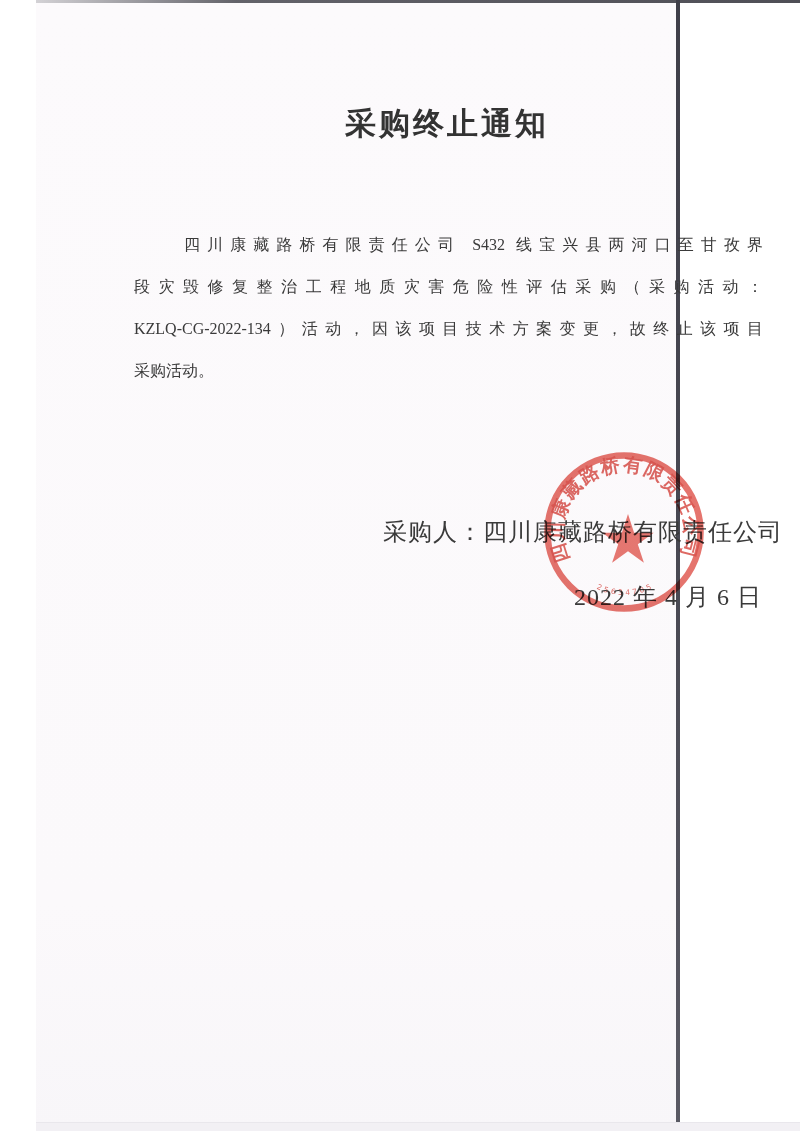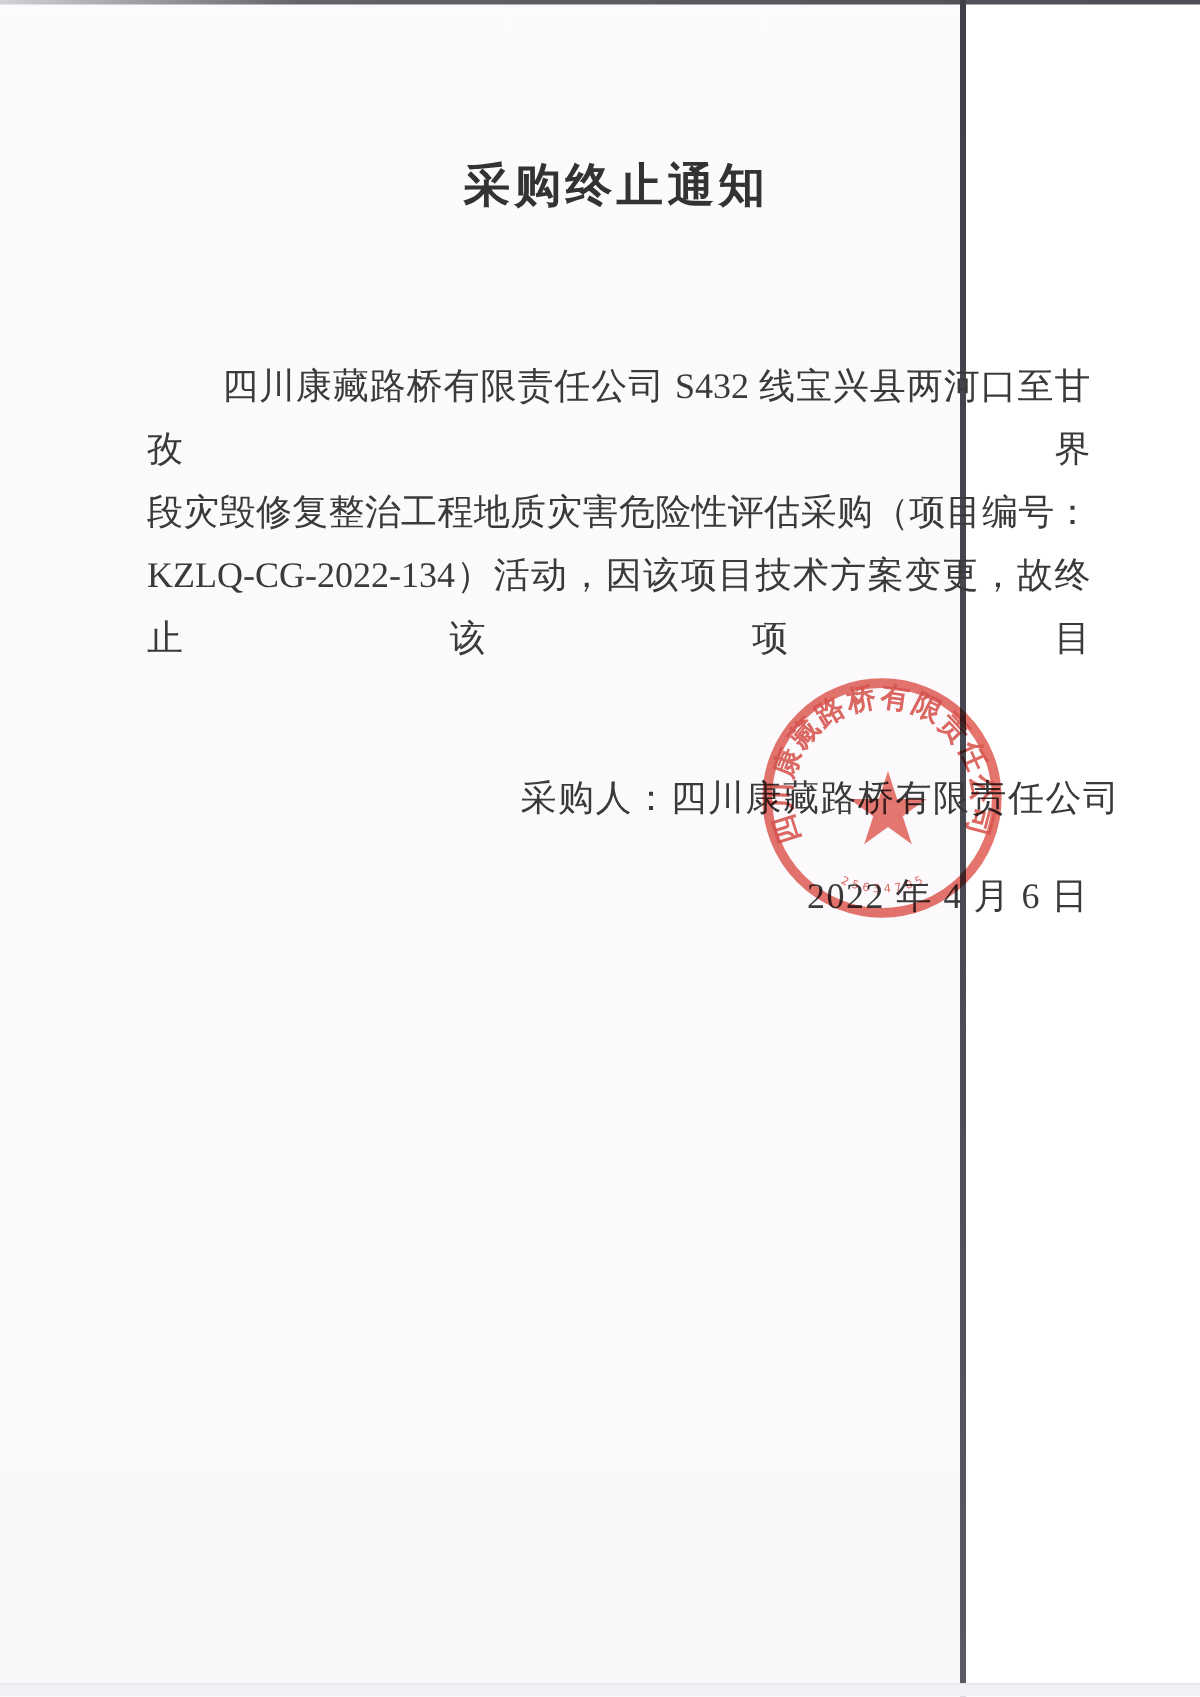--- a/index.html
+++ b/index.html
@@ -7,20 +7,21 @@
     width: 800px; height: 1131px;
     background: #ffffff;
     font-family: "Liberation Serif", "DejaVu Serif", serif;
     overflow: hidden;
   }
   .page {
     position: relative;
     width: 644px; height: 1131px;
     background: linear-gradient(180deg, #fcfafc 0%, #fbf9fb 80%, #f8f6f9 100%);
     color: #3b3b3b;
+    margin-left: 36px;
   }
   
   .scan-edge-top {
     position: absolute; left: 0; top: 0; width: 800px; height: 3px;
     background: linear-gradient(to right, rgba(90,90,98,.25), rgba(72,72,80,.85) 25%, rgba(58,58,66,.9));
   }
   .scan-edge-right {
     position: absolute; right: 0; top: 0; width: 4px; height: 1131px;
     background: linear-gradient(to bottom, #3f3f49, #4a4a54 55%, #5a5a64);
   }
@@ -33,22 +34,22 @@
     position: absolute; left: 98px; top: 103px; width: 626px;
     text-align: center;
     font-size: 31px; font-weight: bold; letter-spacing: 3px;
     color: #333333;
   }
   .salutation {
     position: absolute; left: 98px; top: 199px;
     font-size: 24px; letter-spacing: 1px; color: #3a3a3a;
   }
   .body-block {
-    position: absolute; left: 98px; top: 237px; width: 629px;
-    font-size: 24px; line-height: 42px; color: #3a3a3a;
+    position: absolute; left: 98px; top: 224px; width: 629px;
+    font-size: 16px; line-height: 42px; color: #3a3a3a;
   }
   .body-line { white-space: nowrap; }
   .body-line.justified {
     white-space: normal;
     text-align: justify;
     text-align-last: justify;
   }
   .body-line.indent { text-indent: 50px; }
   .signer-line {
     position: absolute; left: 347px; top: 516px;
@@ -87,22 +88,23 @@
 
   <div class="scan-edge-top"></div>
   <div class="scan-edge-right"></div>
   <div class="scan-edge-bottom"></div>
 
   <div class="doc-title">采购终止通知</div>
 
 
   <div class="body-block">
     <div class="body-line justified indent">四川康藏路桥有限责任公司 S432 线宝兴县两河口至甘孜界</div>
-    <div class="body-line justified">段灾毁修复整治工程地质灾害危险性评估采购（项目编号：</div>
+    <div class="body-line justified">段灾毁修复整治工程地质灾害危险性评估采购（采购活动：</div>
     <div class="body-line justified">KZLQ-CG-2022-134）活动，因该项目技术方案变更，故终止该项目</div>
+    <div class="body-line">采购活动。</div>
   </div>
 
   <div class="signer-line"><span>采购人：</span><span>四川康藏路桥有限责任公司</span></div>
 
   <div class="date-line">2022 年 4 月 6 日</div>
 
   <div class="seal">
     <svg viewBox="0 0 164 164" xmlns="http://www.w3.org/2000/svg">
       <circle class="seal-ring" cx="82" cy="82" r="76.5" stroke="#dc453d"></circle>
       <polygon class="seal-star" points="86,64 92.1,82.7 111.7,82.7 95.8,94.2 101.9,112.8 86,101.3 70.1,112.8 76.2,94.2 60.3,82.7 79.9,82.7" fill="#e2544b"></polygon>

